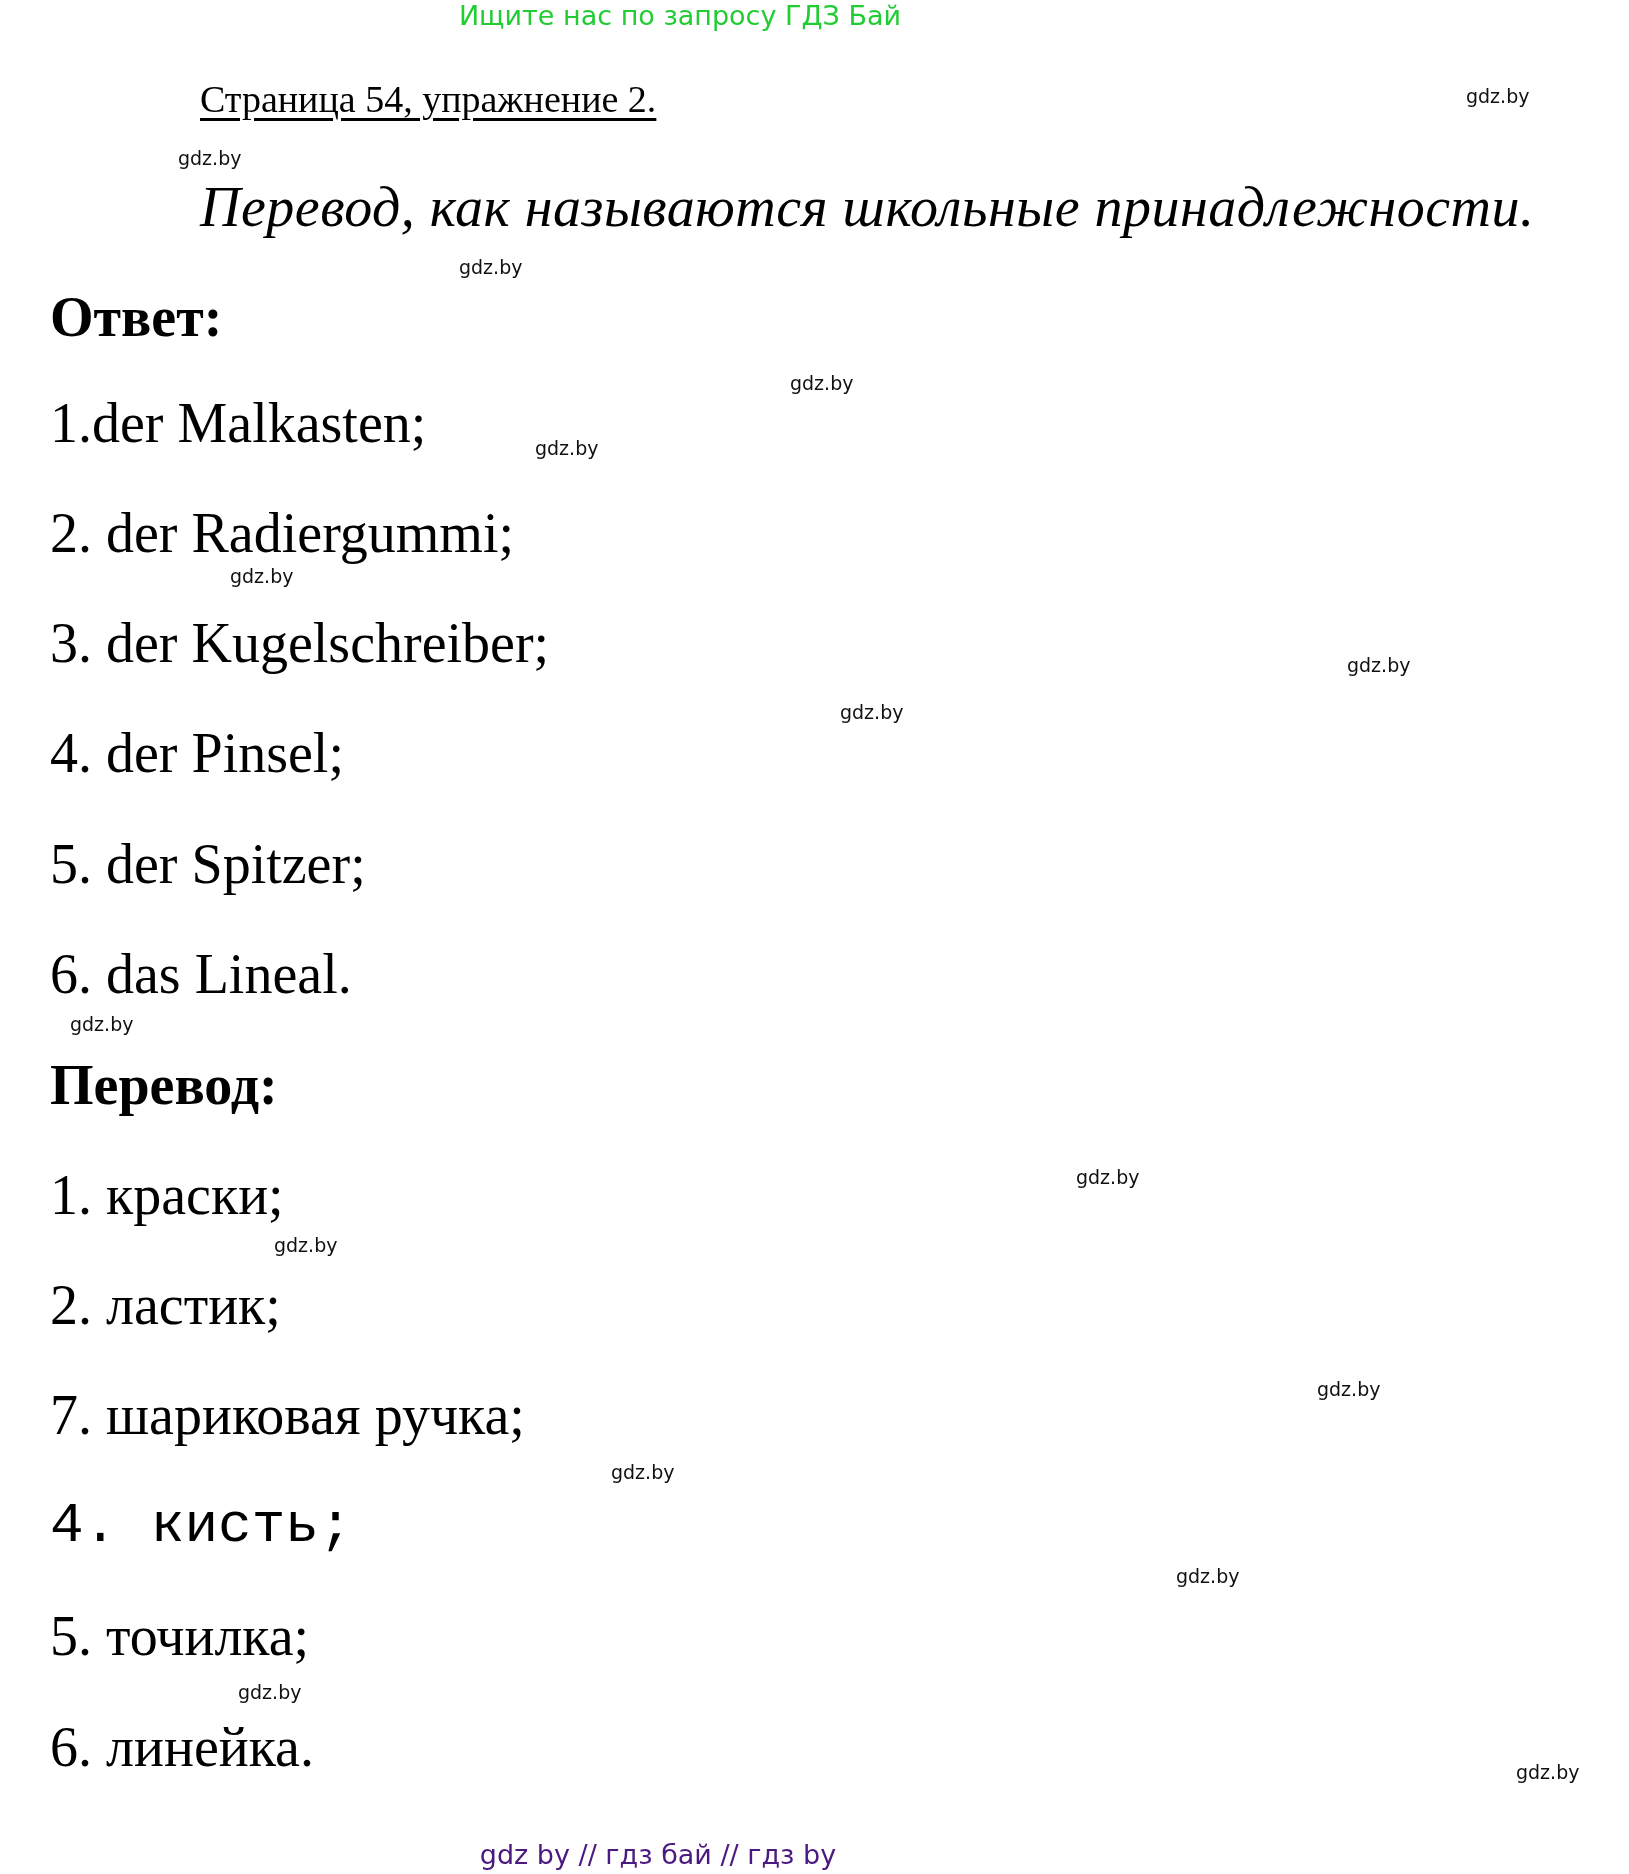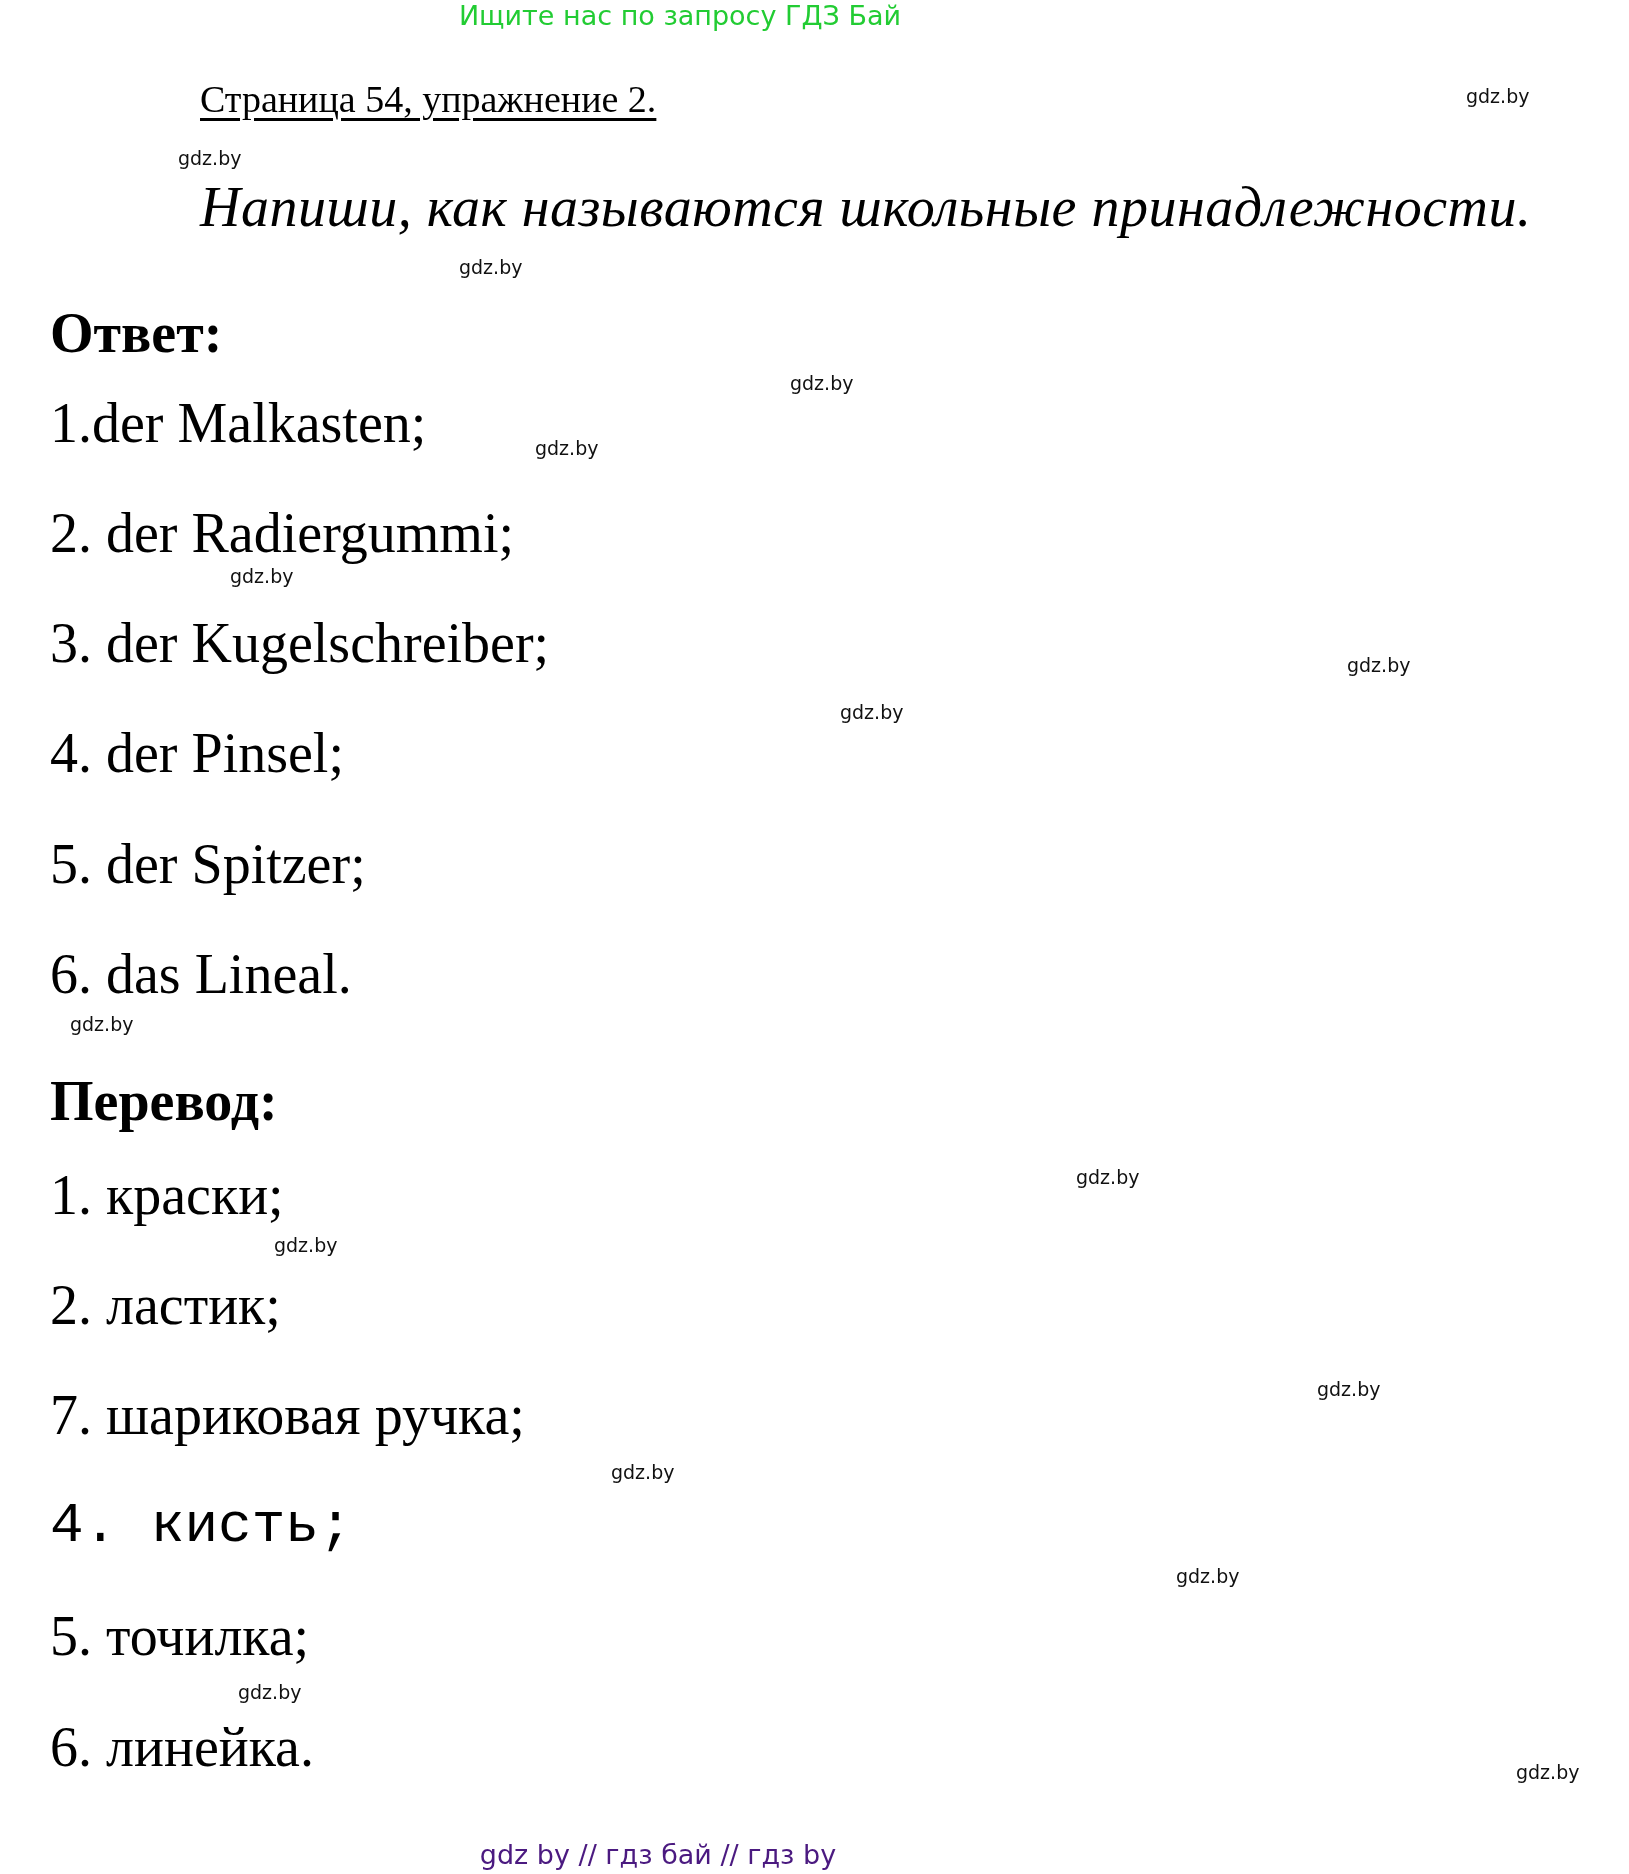--- a/index.html
+++ b/index.html
@@ -18,21 +18,20 @@
     }
     .instruction {
       left: 200px; top: 172px;
       font-family: "Liberation Serif", serif; font-style: italic; font-size: 56px; line-height: 70px;
       color: #000; letter-spacing: 0.5px;
     }
     .heading {
       left: 50px;
       font-family: "Liberation Serif", serif; font-weight: bold; font-size: 56px; line-height: 70px;
       color: #000;
-      margin-top: 16px;
     }
     .item {
       left: 50px;
       font-family: "Liberation Serif", serif; font-size: 56px; line-height: 70px;
       color: #000;
     }
     .wm {
       font-family: "DejaVu Sans", sans-serif; font-size: 19px; line-height: 32px;
       color: #111;
     }
@@ -41,21 +40,21 @@
       font-family: "DejaVu Sans", sans-serif; font-size: 27px; line-height: 34px;
       color: #4b1a80;
     }
   </style>
 </head>
 <body>
 
 <div class="abs banner">Ищите нас по запросу ГДЗ Бай</div>
 
 <div class="abs title">Страница 54, упражнение 2.</div>
-<div class="abs instruction">Напиши, как называются школьные принадлежности.</div>
+<div class="abs instruction">Перевод, как называются школьные принадлежности.</div>
 
 <div class="abs heading" style="top:282px;">Ответ:</div>
 <div class="abs item" style="top:388px;">1.der Malkasten;</div>
 <div class="abs item" style="top:498px;">2. der Radiergummi;</div>
 <div class="abs item" style="top:608px;">3. der Kugelschreiber;</div>
 <div class="abs item" style="top:718px;">4. der Pinsel;</div>
 <div class="abs item" style="top:829px;">5. der Spitzer;</div>
 <div class="abs item" style="top:939px;">6. das Lineal.</div>
 
 <div class="abs heading" style="top:1050px;">Перевод:</div>

